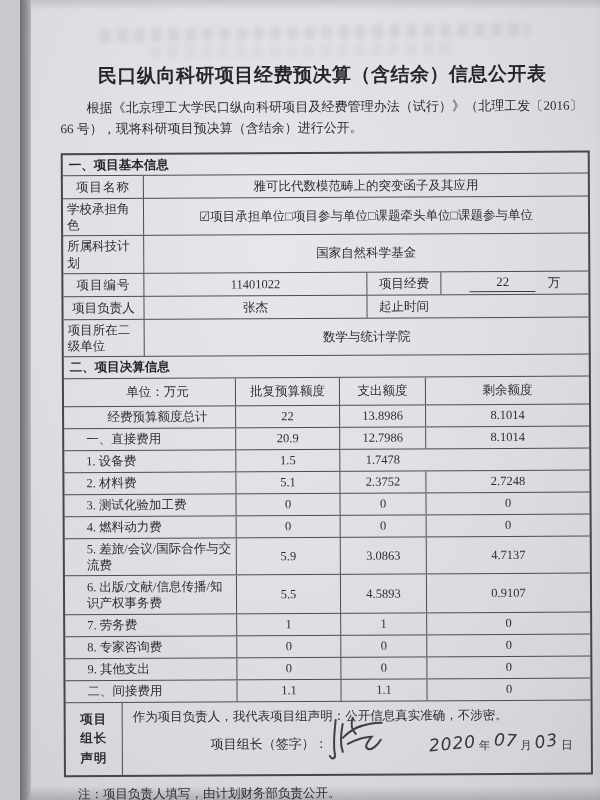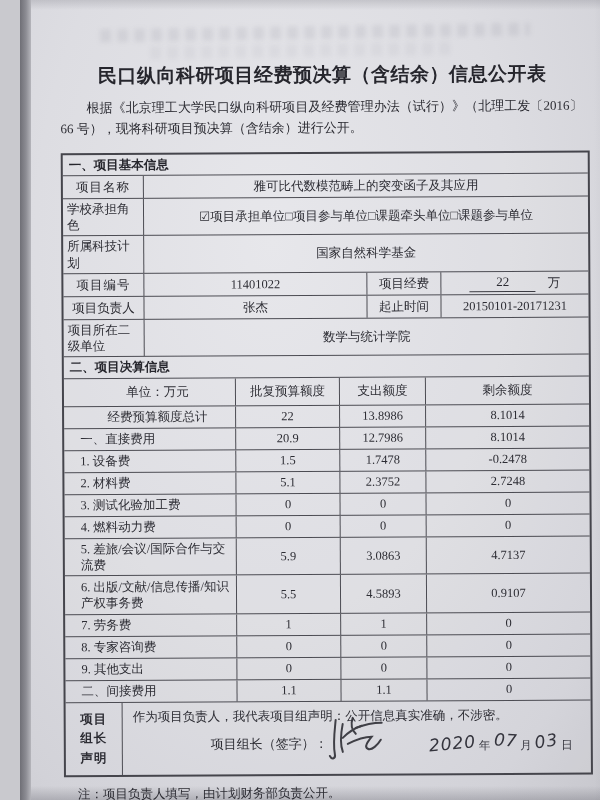--- a/index.html
+++ b/index.html
@@ -59,21 +59,21 @@
   .g2{grid-template-columns:80px 1fr;}
   .g4{grid-template-columns:80px 223px 74px 1fr;}
   .lab{letter-spacing:1px;}
   .min22{min-height:22px;} .min36{min-height:36px;}
   .num{font-size:13px;}
   .blank-line{display:inline-block;min-width:66px;text-align:center;
     border-bottom:1px solid #3c3c43;margin-right:12px;}
 
   
   .s4{grid-template-columns:171px 104px 86px 1fr;}
-  .s4 > div:first-child{justify-content:flex-start;padding-left:16px;}
+  .s4 > div:first-child{justify-content:flex-start;padding-left:22px;}
   .s4.center1 > div:first-child{justify-content:center;padding-left:20px;}
   .s4 .wrap{white-space:normal;}
   .hdr{min-height:27px;font-weight:normal;}
   .rmin{min-height:21px;}
 
   
   .d2{grid-template-columns:56px 1fr;min-height:72px;}
   .d2 > div:first-child{white-space:pre-line;line-height:1.55;letter-spacing:1px;font-weight:bold;}
   .decl-body{flex-direction:column;align-items:stretch !important;
     justify-content:flex-start !important;padding:6px 8px 2px 10px !important;}
@@ -133,21 +133,20 @@
         <div>项目经费</div>
         <div>
           <span class="blank-line num">22</span>
             <span>万</span>
         </div>
       </div>
       <div class="row g4 min22">
         <div>项目负责人</div>
         <div>张杰</div>
         <div>起止时间</div>
-        <div class="num">20150101-20171231</div>
       </div>
       <div class="row g2 min36">
         <div>项目所在二级单位</div>
         <div>数学与统计学院</div>
       </div>
 
       <div class="row sec">
         <div>二、项目决算信息</div>
       </div>
       <div class="row s4 center1 hdr">
@@ -165,21 +164,20 @@
       <div class="row s4 rmin">
         <div>一、直接费用</div>
         <div class="num">20.9</div>
         <div class="num">12.7986</div>
         <div class="num">8.1014</div>
       </div>
       <div class="row s4 rmin">
         <div>1. 设备费</div>
         <div class="num">1.5</div>
         <div class="num">1.7478</div>
-        <div class="num">-0.2478</div>
       </div>
       <div class="row s4 rmin">
         <div>2. 材料费</div>
         <div class="num">5.1</div>
         <div class="num">2.3752</div>
         <div class="num">2.7248</div>
       </div>
       <div class="row s4 rmin">
         <div>3. 测试化验加工费</div>
         <div class="num">0</div>

